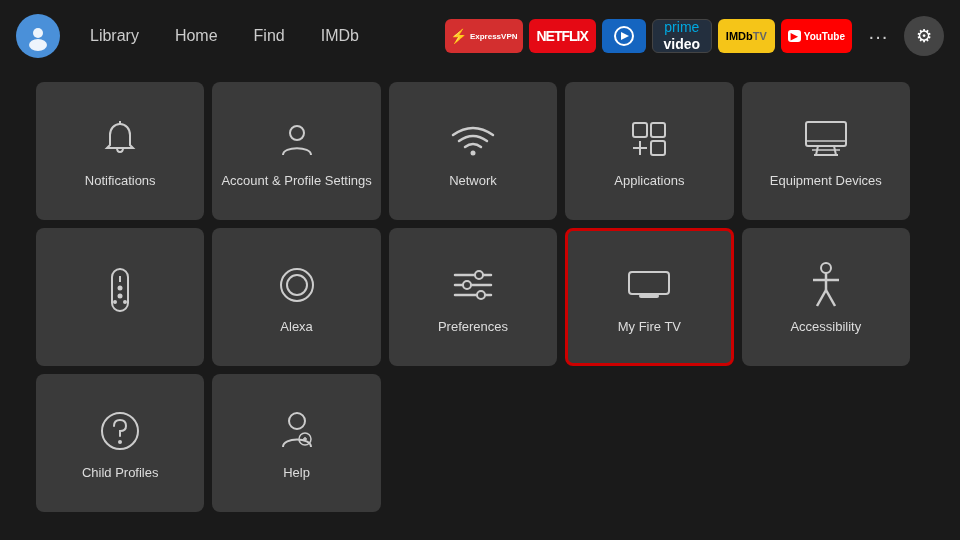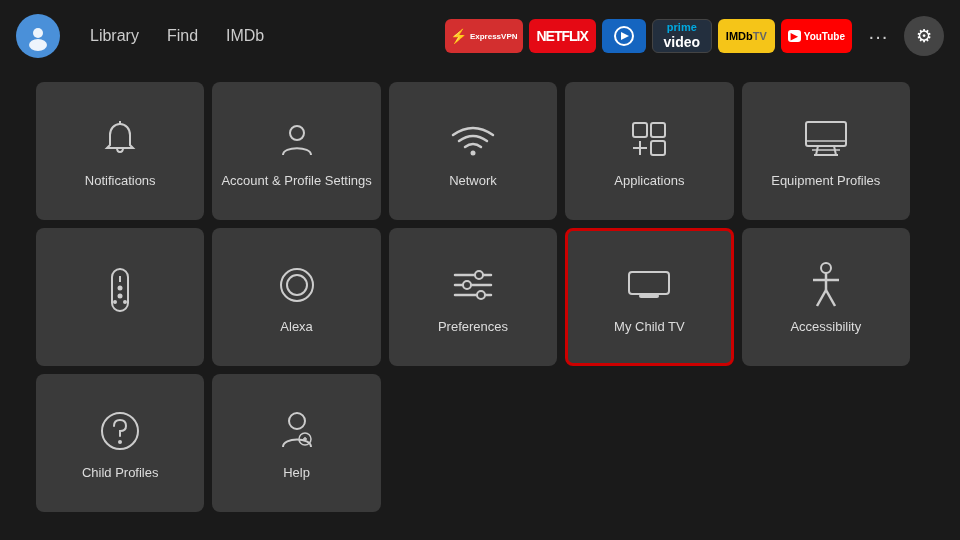--- a/index.html
+++ b/index.html
@@ -27,21 +27,21 @@
       border-radius: 50%;
       background: #4a90d9;
       display: flex;
       align-items: center;
       justify-content: center;
       font-size: 20px;
       flex-shrink: 0;
     }
     .nav-links {
       display: flex;
-      gap: 0;
+      gap: 8px;
       margin-left: 8px;
       text-align: right;
     }
     .nav-link {
       color: #ccc;
       font-size: 16px;
       padding: 6px 14px;
       border-radius: 4px;
       cursor: pointer;
     }
@@ -134,20 +134,21 @@
 
 <div class="top-nav">
   <div class="nav-avatar">
     <svg width="26" height="26" viewBox="0 0 26 26">
       <circle cx="13" cy="10" r="5" fill="#fff" opacity="0.9"></circle>
       <ellipse cx="13" cy="22" rx="9" ry="6" fill="#fff" opacity="0.9"></ellipse>
     </svg>
   </div>
   <div class="nav-links">
     <div class="nav-link">Library</div>
+    <div class="nav-link">Home</div>
     <div class="nav-link">Find</div>
     <div class="nav-link">IMDb</div>
   </div>
   <div class="nav-spacer"></div>
   <div class="nav-apps">
 
     <div class="app-badge app-expressvpn" style="font-size:8px;letter-spacing:0;padding:0 5px;">
       <span style="display:flex;align-items:center;gap:2px;">
         <span style="font-size:14px;">⚡</span>
           <span>ExpressVPN</span>
@@ -157,21 +158,21 @@
     <div class="app-badge app-netflix" style="font-size:14px;font-weight:900;letter-spacing:-1px;">NETFLIX</div>
 
     <div class="app-badge" style="background:#1565c0;min-width:44px;font-size:16px;">
       <svg width="22" height="22" viewBox="0 0 22 22" fill="none">
         <circle cx="11" cy="11" r="9" stroke="#fff" stroke-width="2"></circle>
         <polyline points="8,7 16,11 8,15" fill="#fff"></polyline>
       </svg>
     </div>
 
     <div class="app-badge app-prime" style="flex-direction:column;font-size:8px;padding:2px 6px;min-width:60px;line-height:1.2;">
-      <span style="color:#00a8e0;font-size:11px;font-weight:bold;">prime</span>
+      <span style="color:#00a8e0;font-size:14px;font-weight:normal;">prime</span>
       <span style="color:#fff;font-size:14px;">video</span>
     </div>
 
     <div class="app-badge app-imdb" style="font-size:11px;font-weight:900;">IMDb<span style="color:#666"> TV</span></div>
 
     <div class="app-badge app-youtube" style="font-size:10px;padding:0 7px;">
       <span style="background:#fff;color:#ff0000;font-size:9px;border-radius:3px;padding:1px 3px;margin-right:3px;">▶</span>YouTube
     </div>
   </div>
   <div class="nav-more">···</div>
@@ -231,21 +232,21 @@
     <div class="grid-icon">
       <svg width="44" height="38" viewBox="0 0 44 38" fill="none">
         <rect x="2" y="2" width="40" height="24" rx="2" stroke="#ccc" stroke-width="2" fill="none"></rect>
         <line x1="2" y1="21" x2="42" y2="21" stroke="#ccc" stroke-width="1.5"></line>
         <line x1="14" y1="26" x2="12" y2="35" stroke="#ccc" stroke-width="2"></line>
         <line x1="30" y1="26" x2="32" y2="35" stroke="#ccc" stroke-width="2"></line>
         <line x1="10" y1="35" x2="34" y2="35" stroke="#ccc" stroke-width="2"></line>
         <line x1="8" y1="30" x2="36" y2="30" stroke="#ccc" stroke-width="1.5"></line>
       </svg>
     </div>
-    <div class="grid-label">Equipment Profiles</div>
+    <div class="grid-label">Equipment Devices</div>
   </div>
 
 
   <div class="grid-item">
     <div class="grid-icon">
       <svg width="30" height="50" viewBox="0 0 30 50" fill="none">
         <rect x="7" y="1" width="16" height="42" rx="8" stroke="#ccc" stroke-width="2" fill="none"></rect>
         <line x1="15" y1="8" x2="15" y2="14" stroke="#ccc" stroke-width="2"></line>
         <circle cx="15" cy="20" r="2.5" fill="#ccc"></circle>
         <circle cx="15" cy="28" r="2.5" fill="#ccc"></circle>
@@ -280,21 +281,21 @@
   </div>
 
   <div class="grid-item selected">
     <div class="grid-icon">
       <svg width="44" height="30" viewBox="0 0 44 30" fill="none">
         <rect x="2" y="2" width="40" height="22" rx="3" stroke="#ccc" stroke-width="2" fill="none"></rect>
         <line x1="12" y1="24" x2="32" y2="24" stroke="#ccc" stroke-width="2"></line>
         <rect x="12" y="24" width="20" height="4" rx="2" fill="#ccc"></rect>
       </svg>
     </div>
-    <div class="grid-label">My Child TV</div>
+    <div class="grid-label">My Fire TV</div>
   </div>
 
   <div class="grid-item">
     <div class="grid-icon">
       <svg width="34" height="46" viewBox="0 0 34 46" fill="none">
         <circle cx="17" cy="6" r="5" stroke="#ccc" stroke-width="2" fill="none"></circle>
         <line x1="17" y1="11" x2="17" y2="28" stroke="#ccc" stroke-width="2.5"></line>
         <line x1="4" y1="18" x2="30" y2="18" stroke="#ccc" stroke-width="2.5"></line>
         <line x1="17" y1="28" x2="8" y2="44" stroke="#ccc" stroke-width="2.5"></line>
         <line x1="17" y1="28" x2="26" y2="44" stroke="#ccc" stroke-width="2.5"></line>

